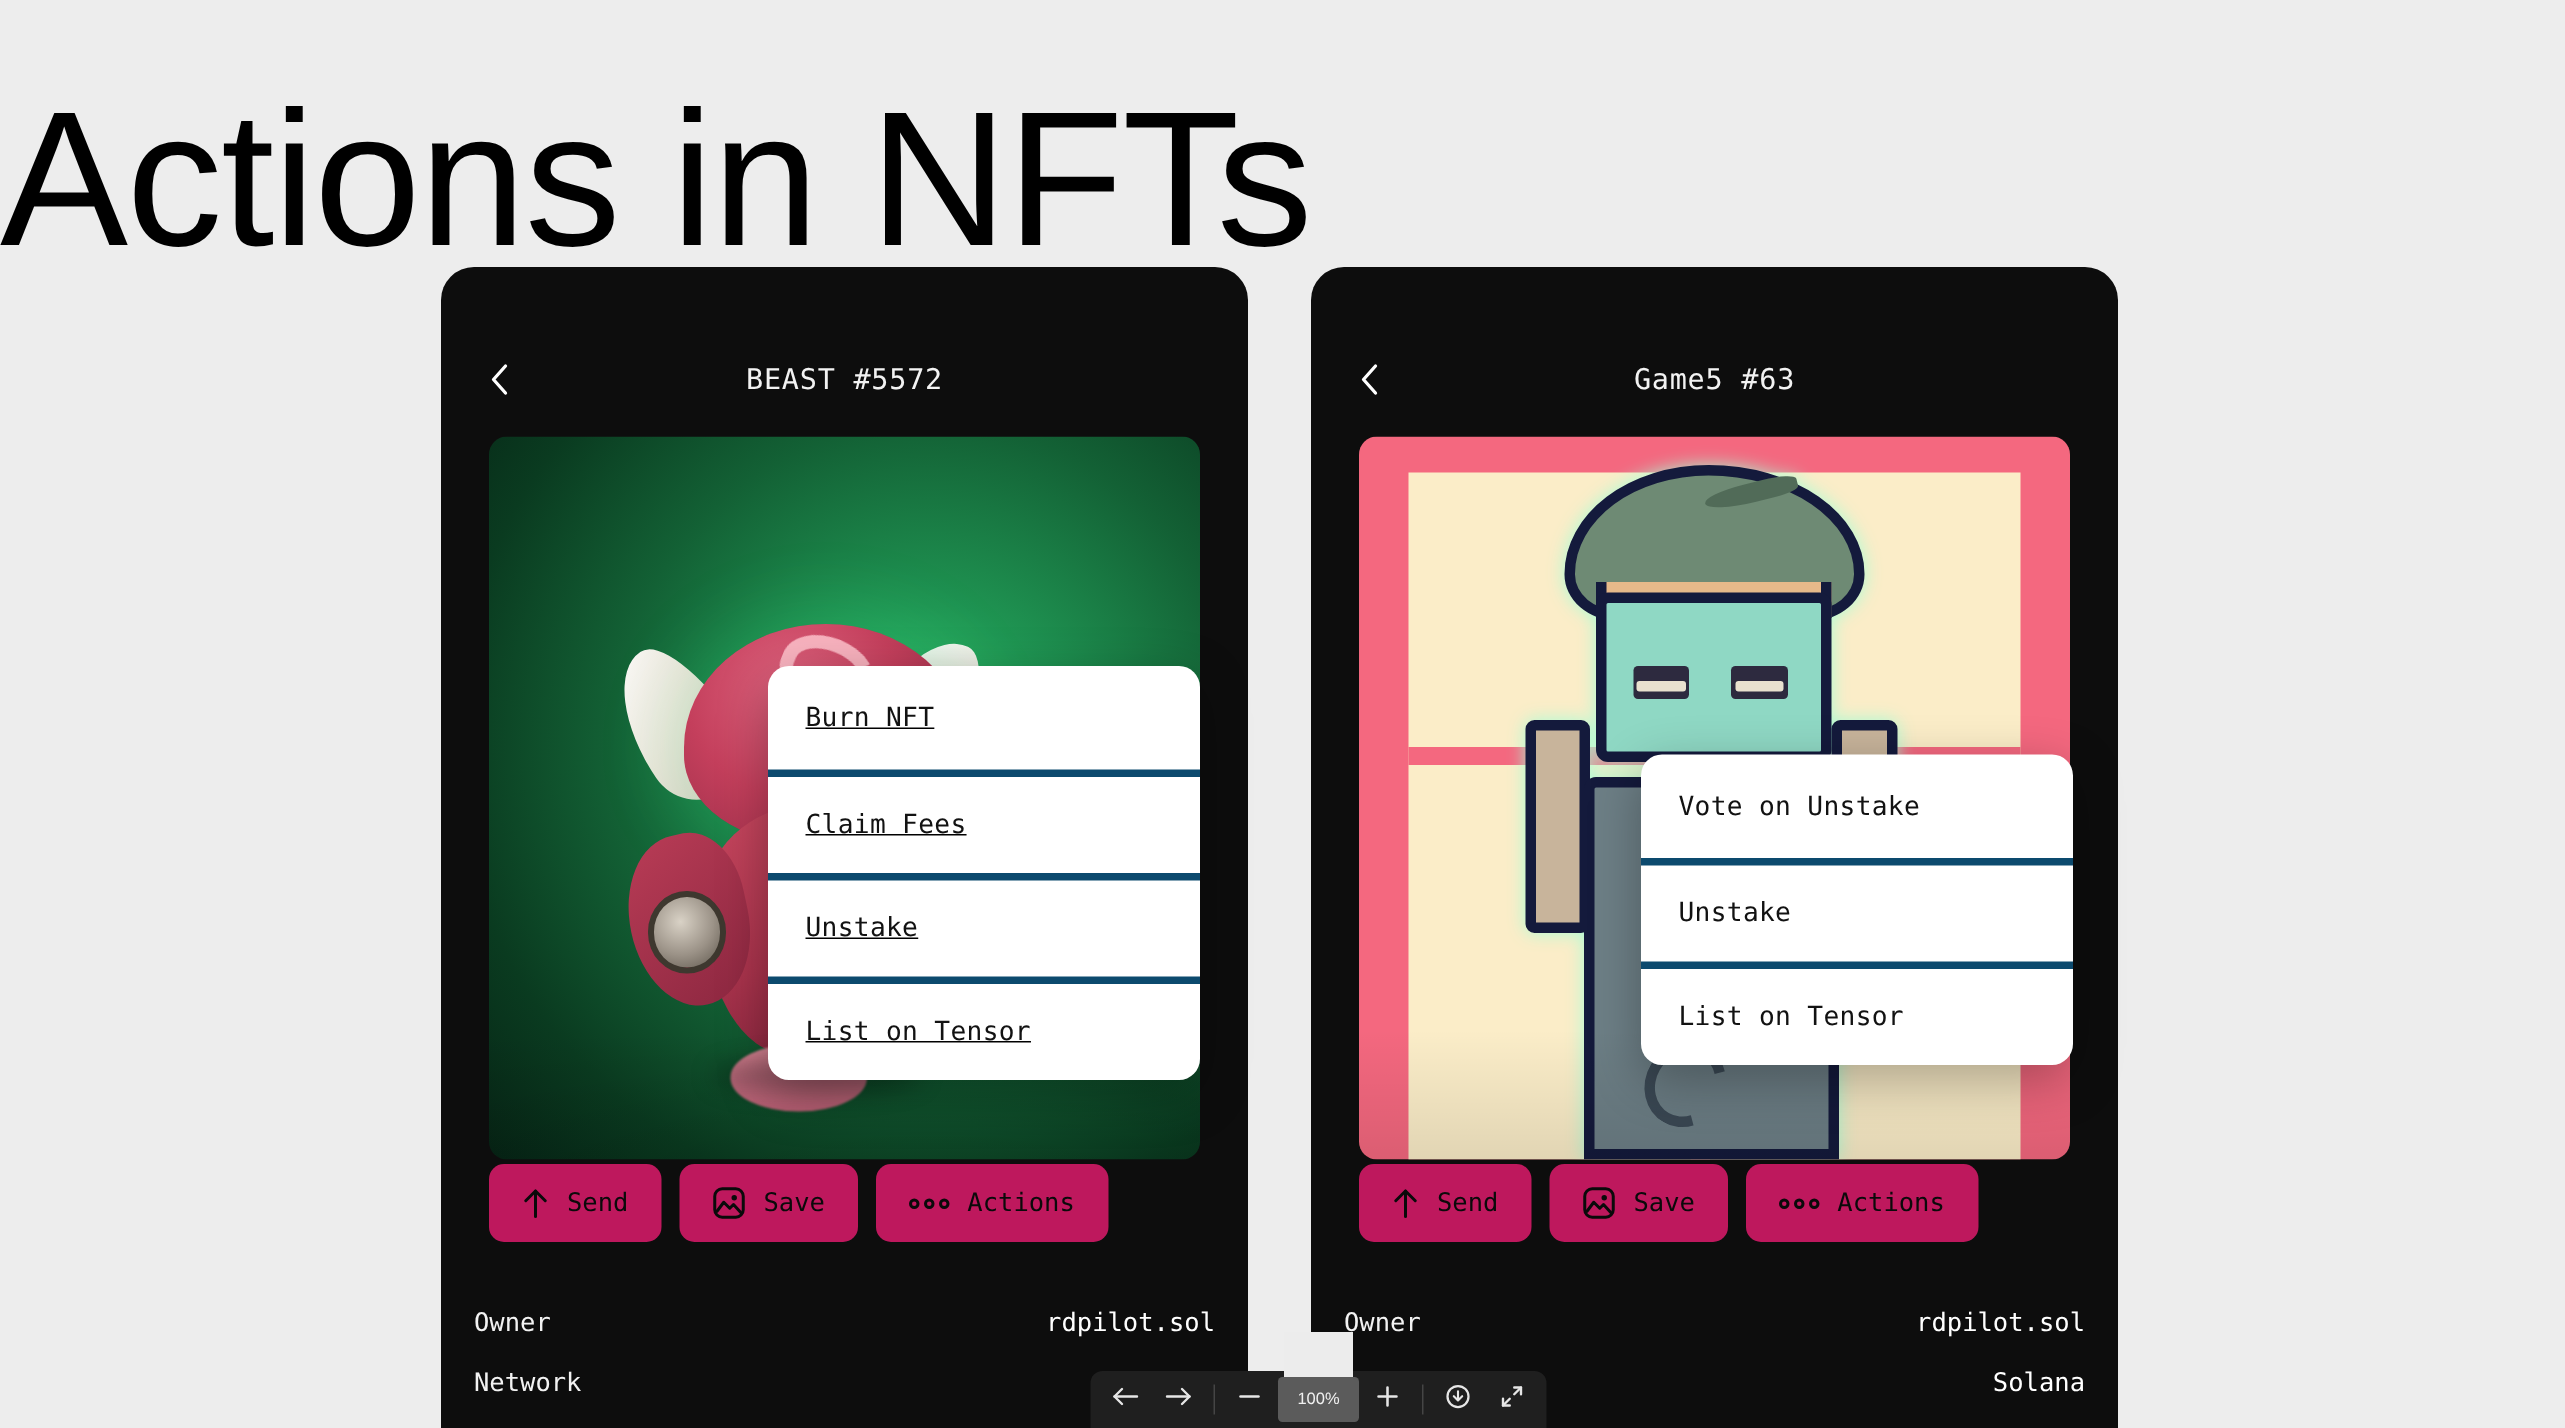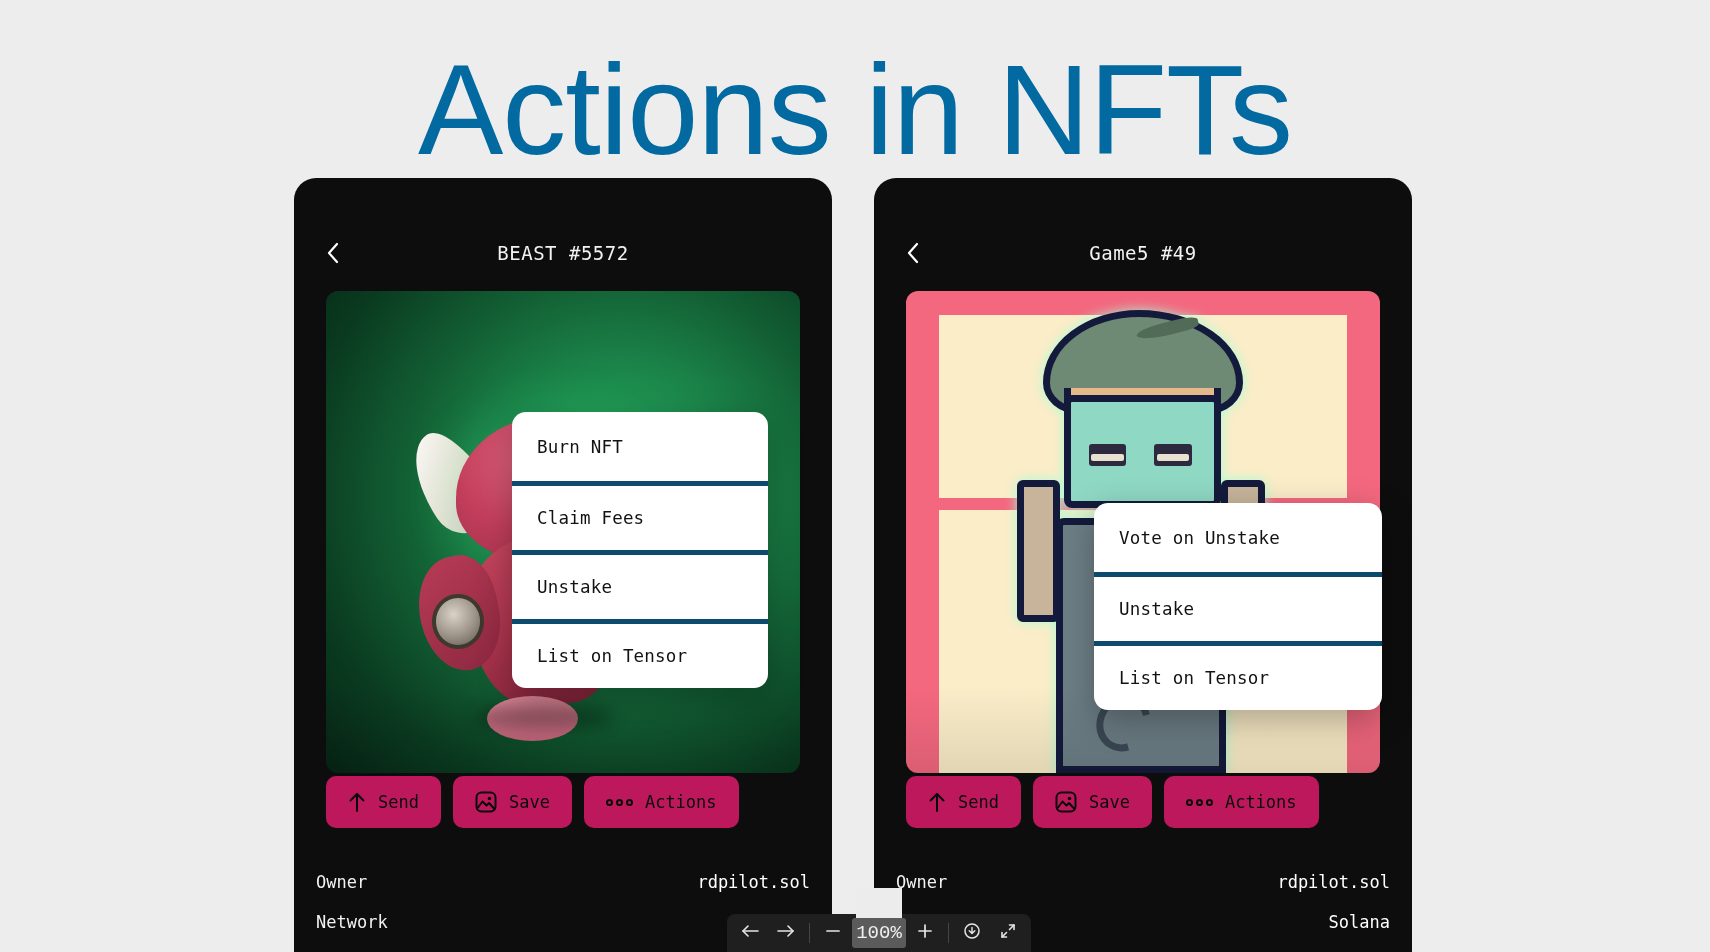--- a/index.html
+++ b/index.html
@@ -12,27 +12,26 @@
   #stage {
     position: relative;
     width: 1710px; height: 952px;
     background: #ededed;
   }
 
   
   .bg-title {
     position: absolute;
     left: 0; right: 0;
-    top: 46px;
-    text-align: center;
+    top: 56px;
     font-family: "Liberation Sans", sans-serif;
     font-size: 128px;
     line-height: 1.0;
     font-weight: 400;
-    color: #0369a1;
+    color: #000000;
     letter-spacing: -1px;
     white-space: nowrap;
     user-select: none;
   }
 
   
   .card {
     position: absolute;
     top: 178px;
     width: 538px;
@@ -329,21 +328,21 @@
 
   
   .menu {
     position: absolute;
     background: #ffffff;
     border-radius: 14px;
     box-shadow: 0 10px 34px rgba(0,0,0,0.30);
     overflow: hidden;
     z-index: 30;
   }
-  #menu-1 { left: 512px; top: 412px; width: 256px; }
+  #menu-1 { left: 512px; top: 444px; width: 288px; text-decoration: underline; }
   #menu-2 { left: 1094px; top: 503px; width: 288px; }
   .menu-item {
     height: 69px;
     display: flex;
     align-items: center;
     padding: 0 25px;
     cursor: pointer;
     border-top: 5px solid #0c4a6e;
   }
   .menu-item:first-child { border-top: none; }
@@ -380,22 +379,22 @@
     width: 1px; height: 20px;
     background: #454545;
     margin: 0 4px;
   }
   .tb-zoom {
     min-width: 54px;
     height: 30px;
     display: flex; align-items: center; justify-content: center;
     background: #5b5b5b;
     color: #f0f0f0;
-    font-family: Liberation Mono, monospace;
-    font-size: 19px;
+    font-family: Liberation Sans, sans-serif;
+    font-size: 11px;
     border-radius: 3px;
     cursor: pointer;
   }
   .tb-caret {
     position: absolute;
     left: 50%;
     bottom: 30px;
     transform: translateX(-50%);
     width: 46px; height: 34px;
     background: #ececec;
@@ -485,21 +484,21 @@
   <div class="card" id="card-2">
 
     <div class="card-header">
       <div class="back-btn">
         <span>
           <svg width="14" height="22" viewBox="0 0 14 22" fill="none">
             <path d="M11 2 L3 11 L11 20" stroke="#ffffff" stroke-width="2.2" stroke-linecap="round" stroke-linejoin="round"></path>
           </svg>
         </span>
       </div>
-      <div class="card-title">Game5 #49</div>
+      <div class="card-title">Game5 #63</div>
     </div>
 
     <div class="art-wrap">
       <div class="art art-game">
         <div class="g-inner">
           <div class="g-vline" style="left:46%"></div>
           <div class="g-hline" style="top:40%"></div>
         </div>
         <div class="g-char">
           <div class="g-hat">

